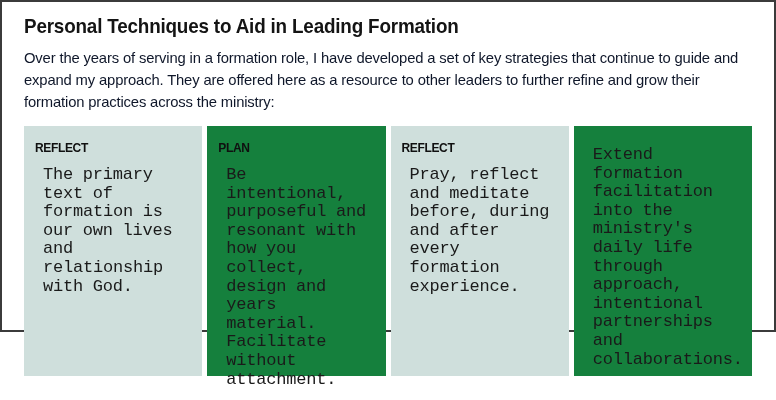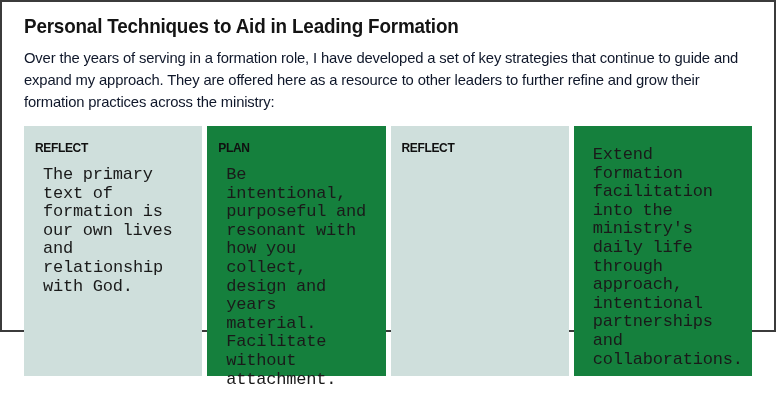--- a/index.html
+++ b/index.html
@@ -102,20 +102,21 @@
         <div class="card-body">The primary text of formation is our own lives and relationship with God.</div>
       </div>
 
       <div class="card gray">
         <div class="card-title">PLAN</div>
         <div class="card-body">Be intentional, purposeful and resonant with how you collect, design and years material. Facilitate without attachment.</div>
       </div>
 
       <div class="card teal">
         <div class="card-title">REFLECT</div>
+        <div class="card-body">Pray, reflect and meditate before, during and after every formation experience.</div>
       </div>
 
       <div class="card gray">
         <div class="card-body">Extend formation facilitation into the ministry's daily life through approach, intentional partnerships and collaborations.</div>
       </div>
 
 
     </div>
   </div>
 </div>

